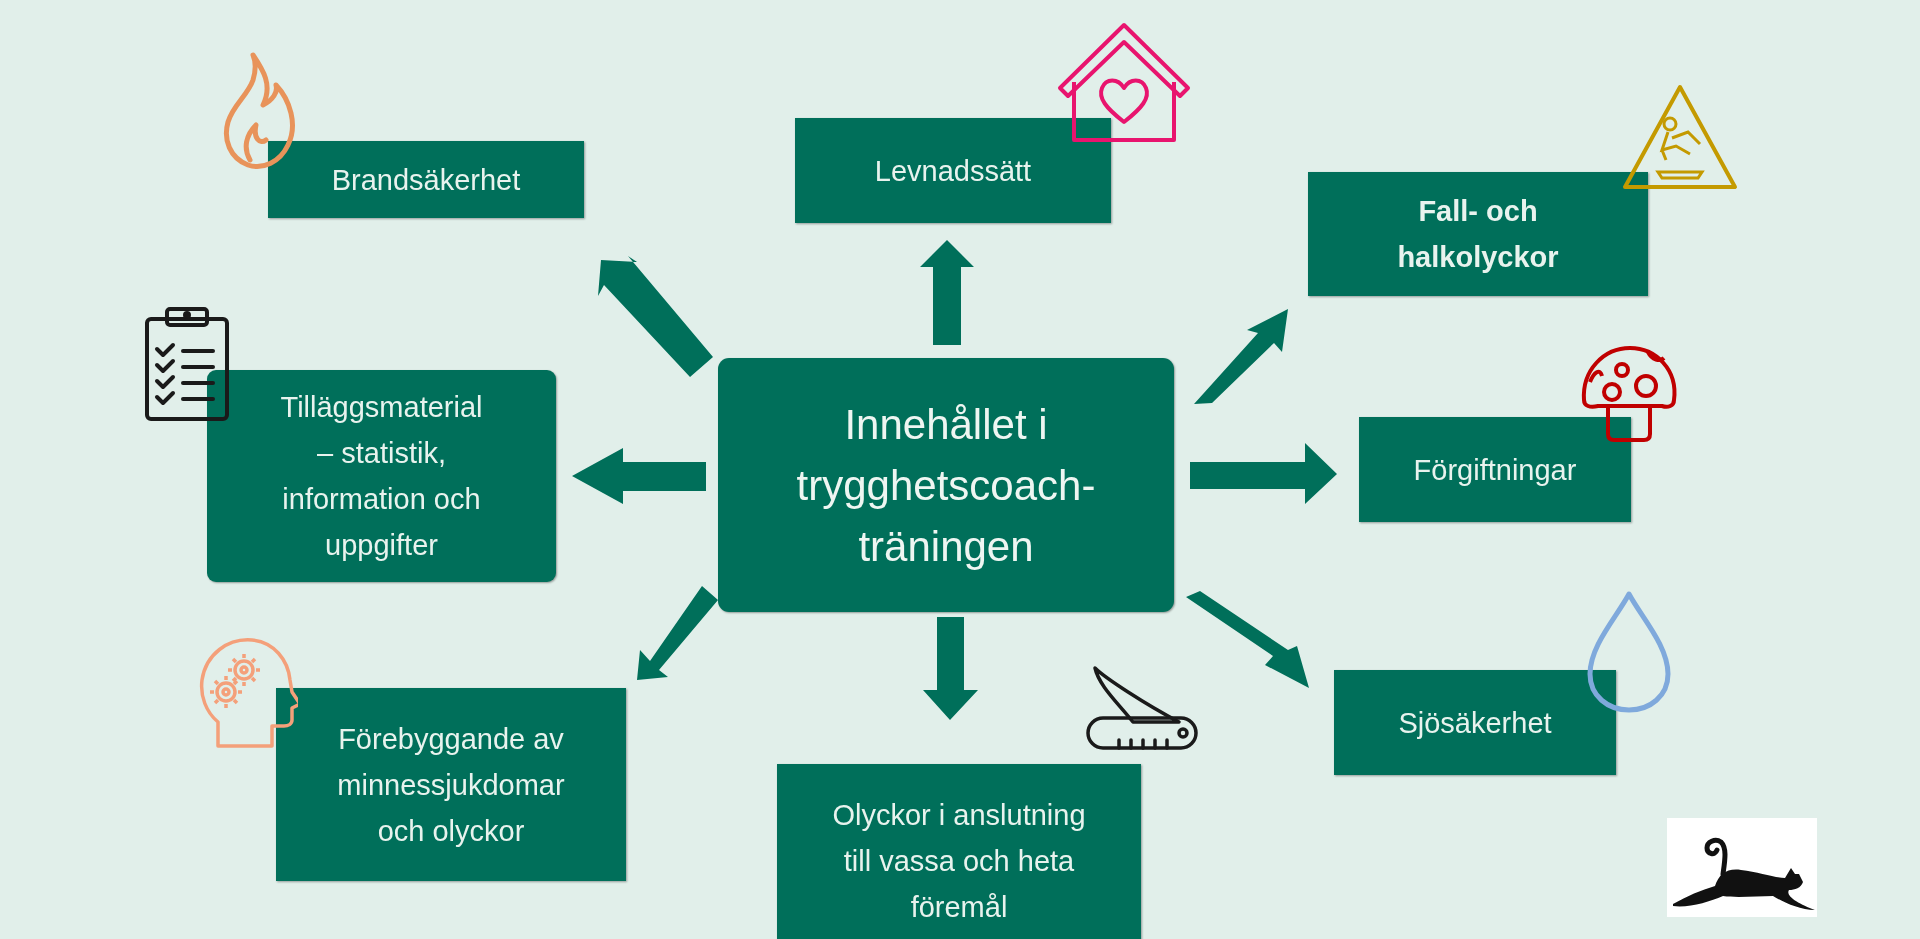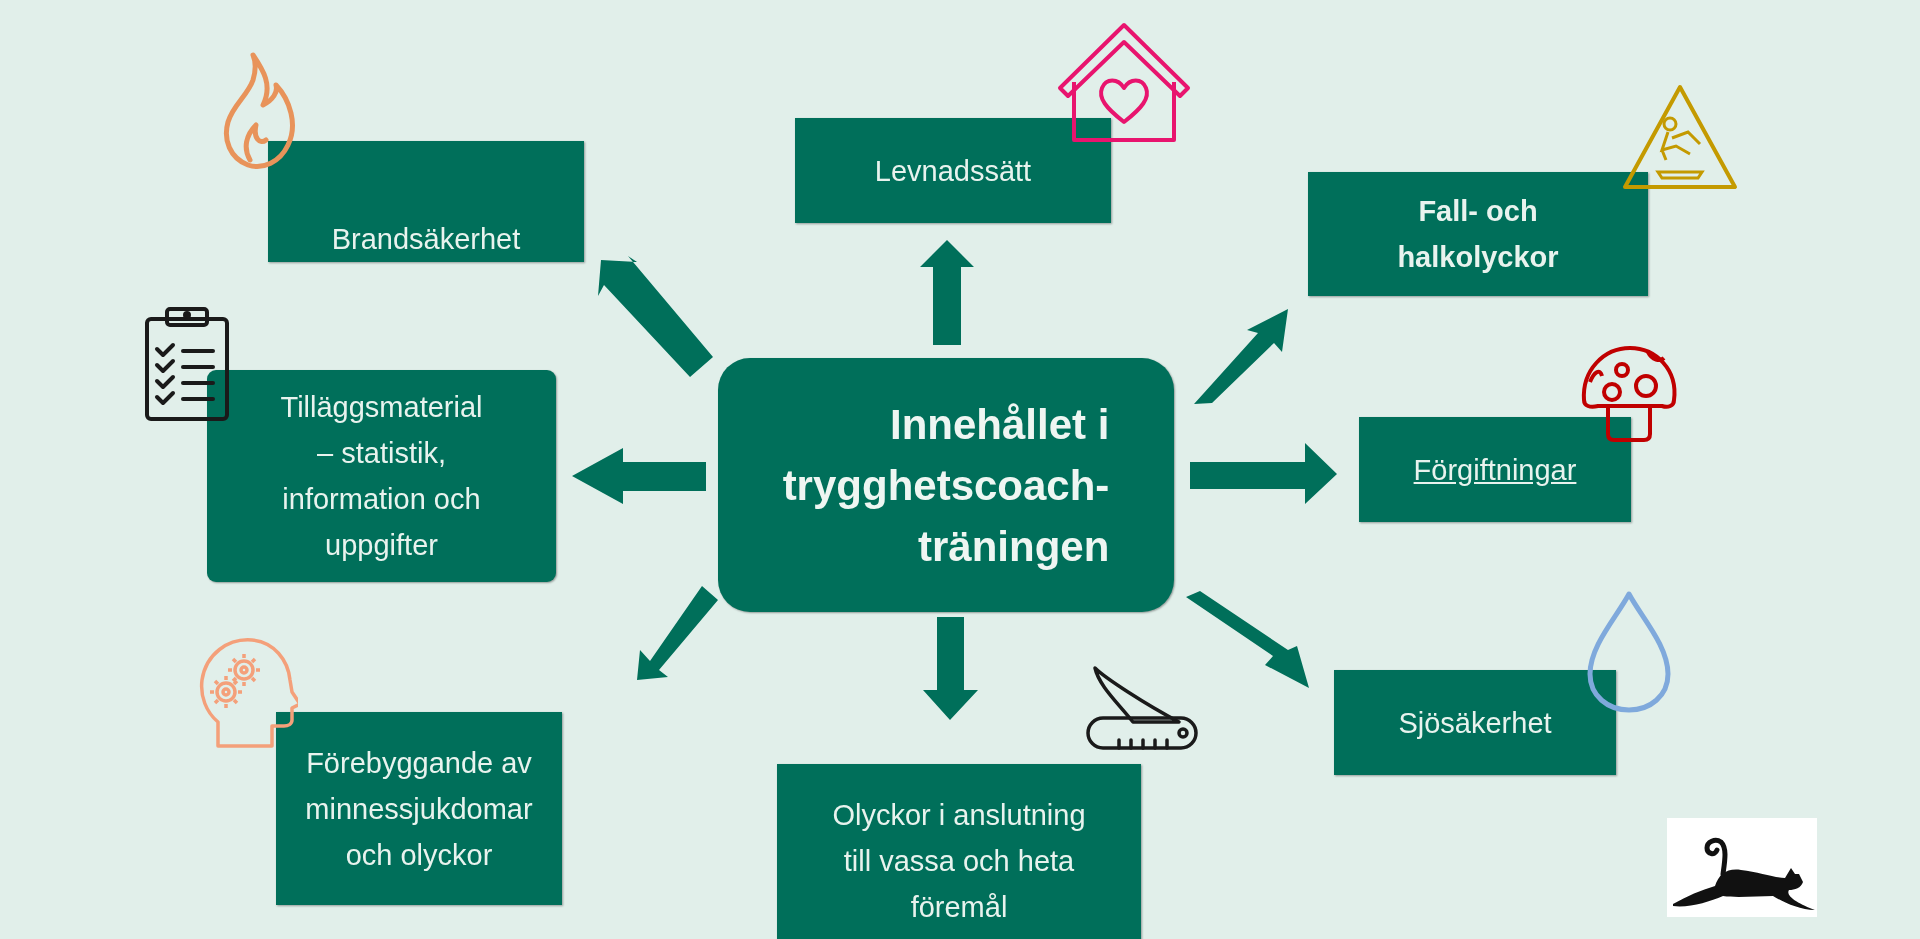--- a/index.html
+++ b/index.html
@@ -19,27 +19,27 @@
       box-shadow: 1px 1px 2px rgba(0,0,0,0.35);
       font-size: 29px;
       line-height: 46px;
       padding: 0 10px;
       white-space: pre-line;
     }
     .center {
       position: absolute;
       left: 718px; top: 358px; width: 456px; height: 254px;
       background: #006F5A;
-      border-radius: 32px;
+      border-radius: 11px;
       color: #EEF6F2;
-      font-weight: bold;
+      font-weight: normal;
       font-size: 42px;
       line-height: 61px;
       display: flex; align-items: center; justify-content: center;
-      text-align: right;
+      text-align: center;
       white-space: pre-line;
       box-shadow: 1px 1px 2px rgba(0,0,0,0.35);
     }
     svg.overlay { position: absolute; left: 0; top: 0; }
     .icon { position: absolute; }
     .logo {
       position: absolute; left: 1667px; top: 818px; width: 150px; height: 99px;
       background: #FFFFFF;
     }
   </style>
@@ -66,40 +66,40 @@
     <polygon points="1186,597 1273,656 1265,665 1309,688 1297,646 1288,650 1200,591"></polygon>
   </g>
 </svg>
 
 <div class="center">
   <span>Innehållet i
 trygghetscoach-
 träningen</span>
 </div>
 
-<div class="box" style="left:268px;top:141px;width:316px;height:121px;align-items:flex-end;">
+<div class="box" style="left:268px;top:141px;width:316px;height:77px;">
   <span>Brandsäkerhet</span>
 </div>
 <div class="box" style="left:795px;top:118px;width:316px;height:105px;text-align:center;">
   <span>Levnadssätt</span>
 </div>
 <div class="box" style="left:1308px;top:172px;width:340px;height:124px;font-weight:bold;">
   <span>Fall- och
 halkolyckor</span>
 </div>
 <div class="box" style="left:207px;top:370px;width:349px;height:212px;border-radius:9px;">
   <span>Tilläggsmaterial
 – statistik,
 information och
 uppgifter</span>
 </div>
-<div class="box" style="left:1359px;top:417px;width:272px;height:105px;text-decoration:underline;">
+<div class="box" style="left:1359px;top:417px;width:272px;height:105px;">
   <span>Förgiftningar</span>
 </div>
-<div class="box" style="left:276px;top:712px;width:286px;height:193px;">
+<div class="box" style="left:276px;top:688px;width:350px;height:193px;">
   <span>Förebyggande av
 minnessjukdomar
 och olyckor</span>
 </div>
 <div class="box" style="left:777px;top:764px;width:364px;height:193px;">
   <span>Olyckor i anslutning
 till vassa och heta
 föremål</span>
 </div>
 <div class="box" style="left:1334px;top:670px;width:282px;height:105px;">

